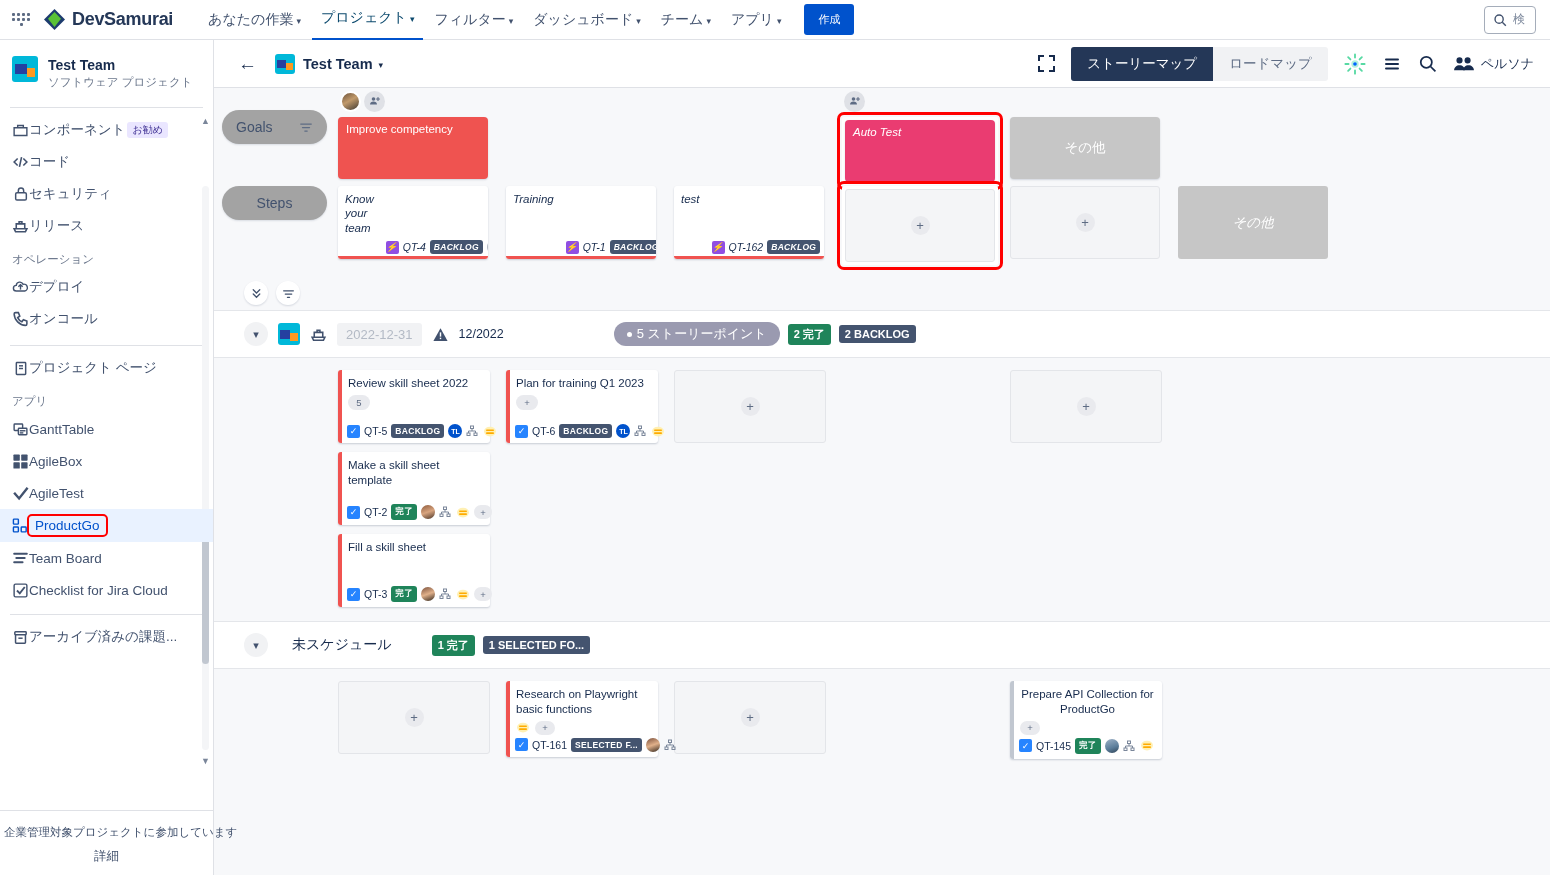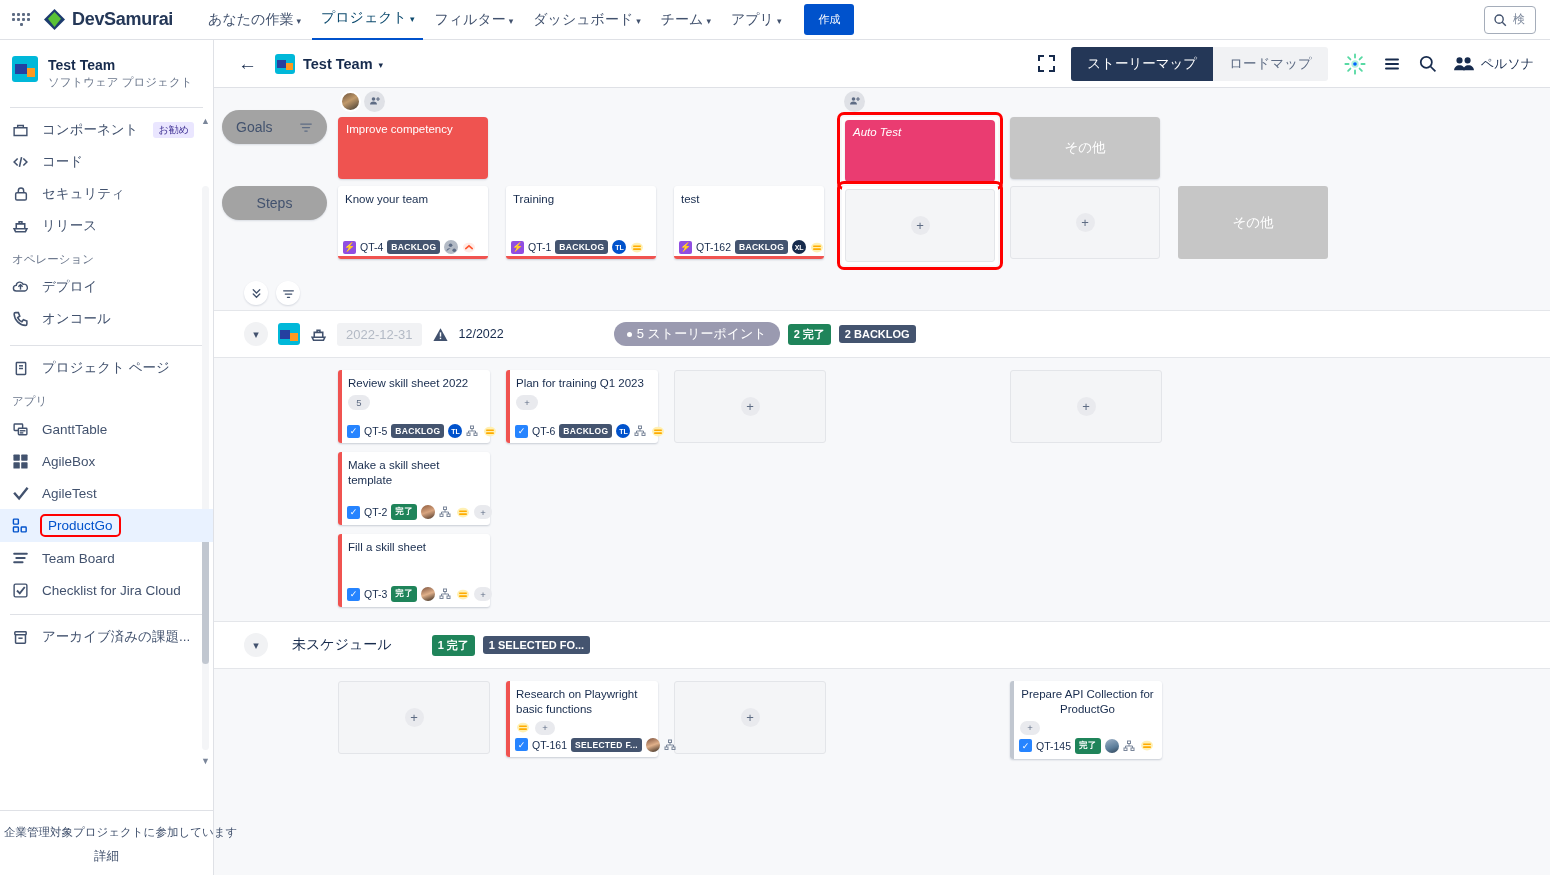--- a/index.html
+++ b/index.html
@@ -76,21 +76,21 @@
     background: #00b8d9; position: relative; flex: none; overflow: hidden;
   }
   .proj-avatar::before { content: ""; position: absolute; left: 3px; top: 8px; width: 12px; height: 10px; background: #2540a0; }
   .proj-avatar::after { content: ""; position: absolute; left: 15px; top: 12px; width: 8px; height: 9px; background: #ff991f; }
   .proj-name { font-size: 14px; font-weight: bold; color: #172b4d; line-height: 1.3; }
   .proj-type { font-size: 11.5px; color: #6b778c; line-height: 1.5; }
   .sb-scroll { flex: 1; overflow: hidden; position: relative; }
   .sb-divider { height: 1px; background: #dfe1e6; margin: 2px 10px 6px 10px; }
   .sb-section { font-size: 11.5px; color: #6b778c; padding: 10px 12px 4px 12px; }
   .sb-item {
-    display: flex; align-items: center; gap: 13px;
+    display: flex; align-items: center; 
     padding: 7px 12px; cursor: pointer; color: #42526e; font-size: 13.5px;
     position: relative; min-height: 32px;
   }
   .sb-item .sb-label { white-space: nowrap; overflow: hidden; text-overflow: ellipsis; }
   .sb-item.selected { background: #e9f2ff; color: #0052cc; }
   .sb-icon { width: 17px; height: 17px; flex: none; display: flex; align-items: center; justify-content: center; color: #42526e; }
   .sb-item.selected .sb-icon { color: #0052cc; }
   .badge-rec {
     background: #eae6ff; color: #403294; font-size: 10px;
     padding: 1px 5px; border-radius: 3px; margin-left: 2px; white-space: nowrap;
@@ -177,21 +177,21 @@
   .goal-card.pink { background: #ea3c71; }
   .goal-card.other {
     background: #c6c6c6; display: flex; align-items: center; justify-content: center;
     font-size: 13.5px; color: #fff;
   }
 
   .step-card {
     height: 73px; background: #fff; border-radius: 3px;
     box-shadow: 0 1px 2px rgba(9,30,66,.2);
     position: relative; cursor: pointer; overflow: hidden;
-    display: flex; flex-direction: column;
+    display: flex; flex-direction: row; font-style: italic;
   }
   .step-card .title { font-size: 11.5px; padding: 6px 7px 0 7px; color: #172b4d; line-height: 1.25; }
   .step-card .footer { margin-top: auto; display: flex; align-items: center; gap: 4px; padding: 0 5px 5px 5px; }
   .step-card .bar-bottom { position: absolute; left: 0; right: 0; bottom: 0; height: 3px; background: #f05350; }
   .step-card.other { background: #c6c6c6; align-items: center; justify-content: center; color: #fff; font-size: 13.5px; box-shadow: none; }
 
   .placeholder-card {
     height: 73px; border: 1px solid #e3e5e9; border-radius: 3px;
     background: #f4f5f7; display: flex; align-items: center; justify-content: center;
   }

